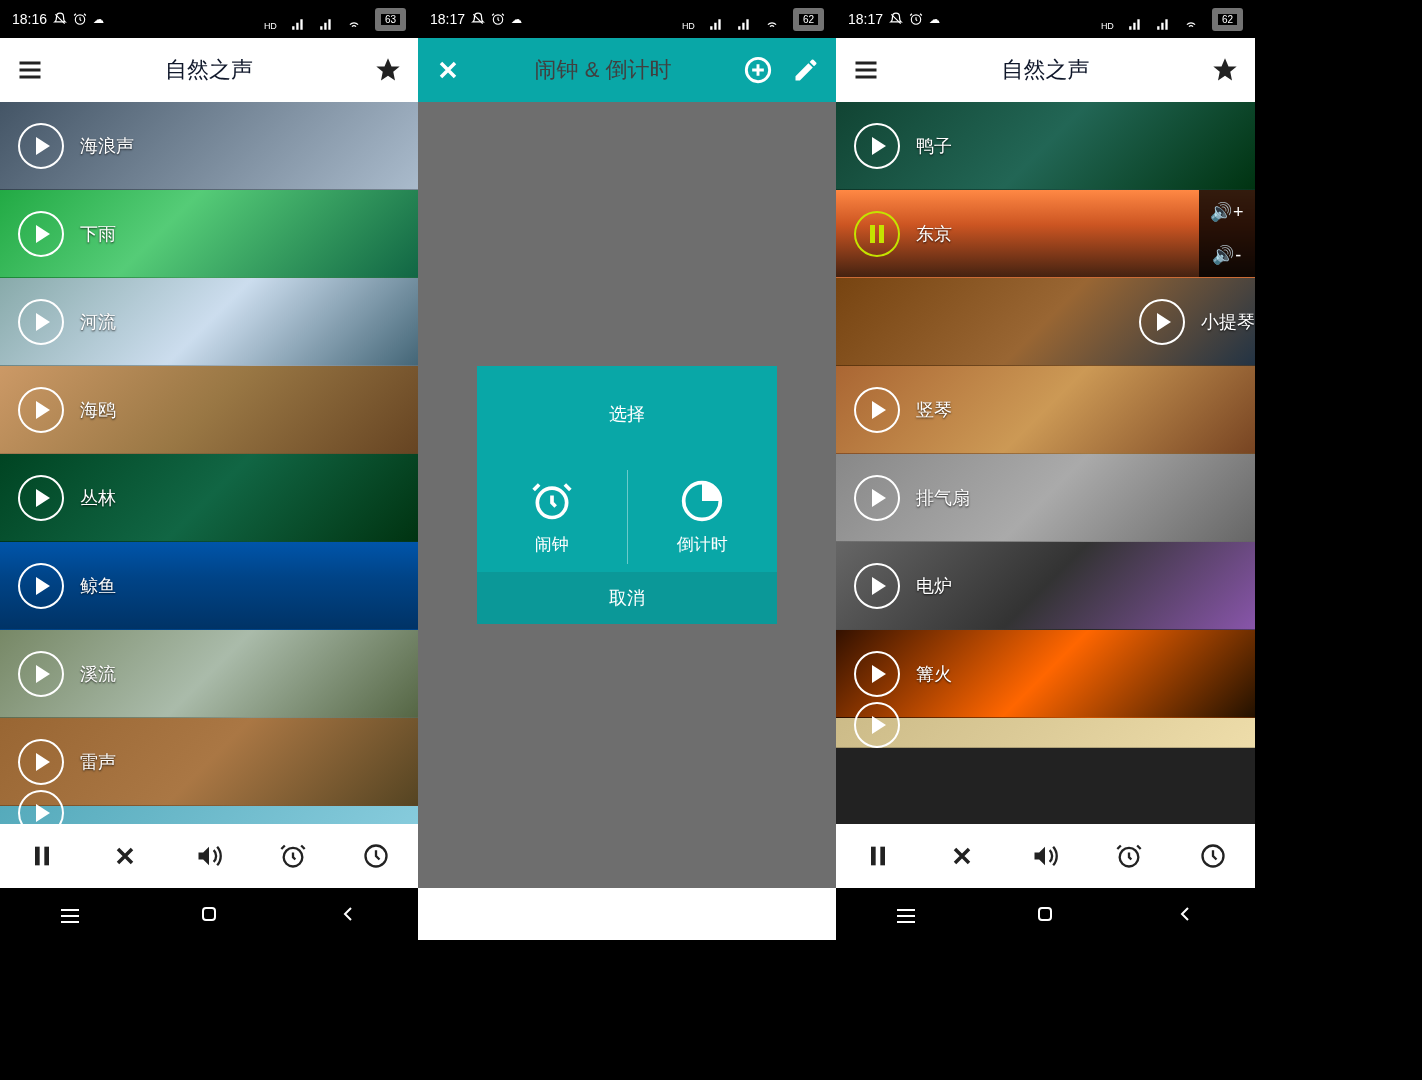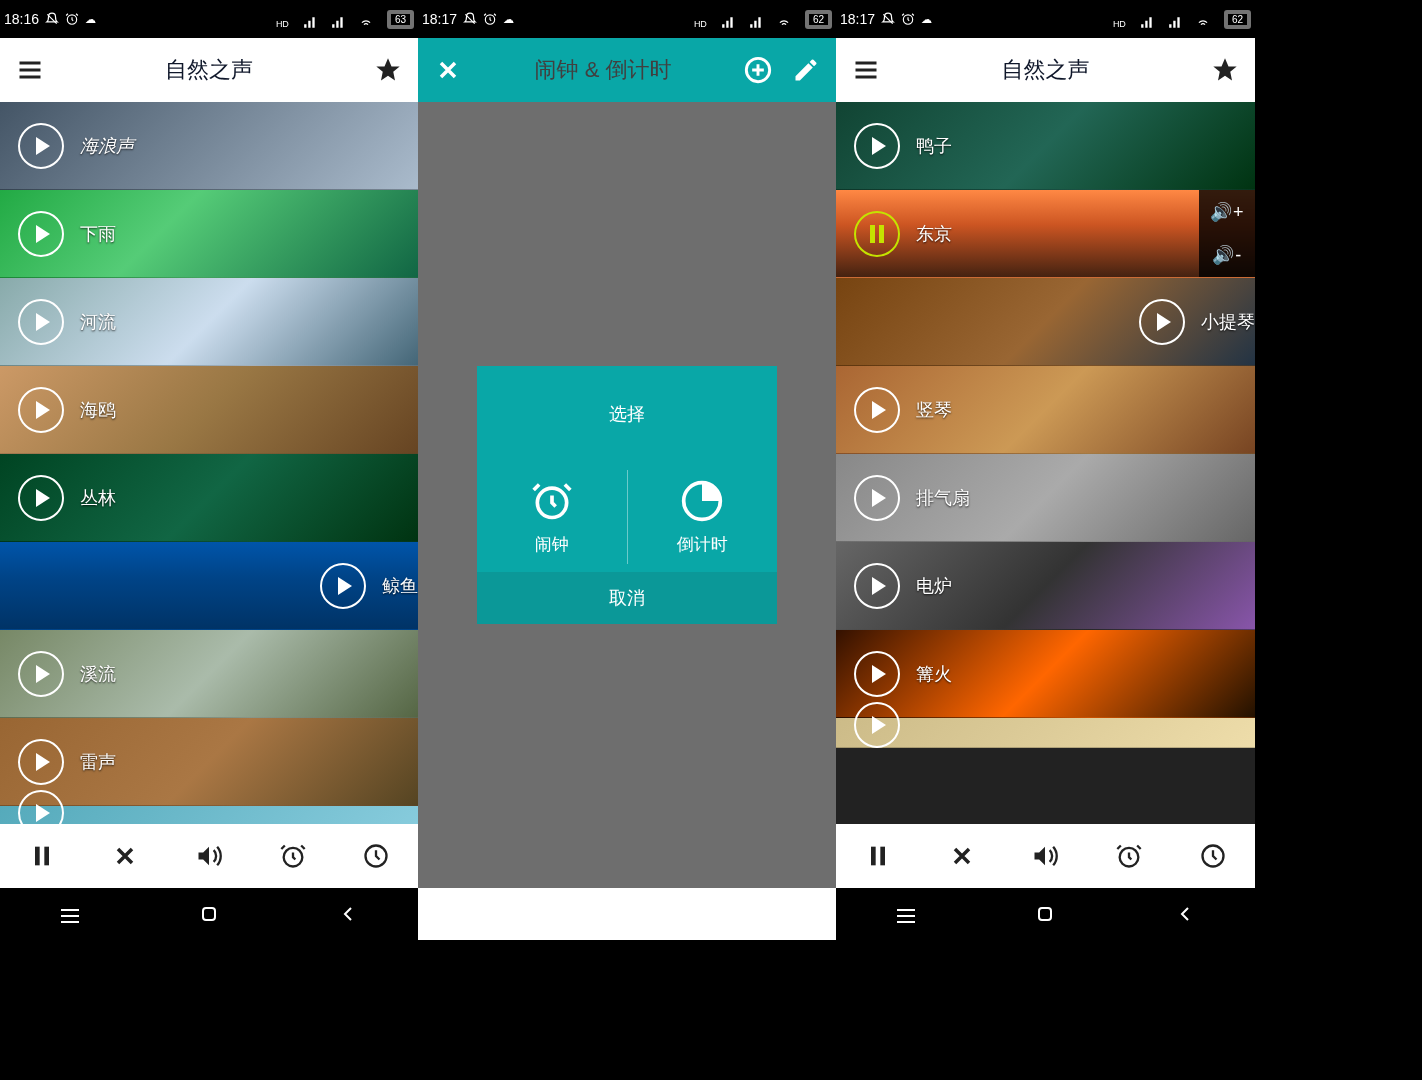--- a/index.html
+++ b/index.html
@@ -1,24 +1,24 @@
 <!DOCTYPE html>
 <html><head>
 <meta charset="utf-8">
 <style>
 * { margin: 0; padding: 0; box-sizing: border-box; }
 body { background: #000; font-family: -apple-system, sans-serif; color: #fff; }
 .container { display: flex; width: 1422px; height: 1080px; }
 .phone { width: 418px; height: 940px; background: #fff; position: relative; overflow: hidden; display: flex; flex-direction: column; }
 .phone.mid { width: 418px; }
 .phone.right { width: 419px; }
-.status-bar { height: 38px; background: #000; color: #fff; display: flex; align-items: center; justify-content: space-between; padding: 0 4px; font-size: 14px; }
+.status-bar { height: 38px; background: #000; color: #fff; display: flex; align-items: center; justify-content: space-between; padding: 0 12px; font-size: 14px; }
 .status-left { display: flex; align-items: center; gap: 6px; }
 .status-right { display: flex; align-items: flex-end; gap: 14px; font-size: 12px; }
-.status-battery { border: 4px solid #737373; border-radius: 3px; padding: 0 4px; font-size: 10px; }
+.status-battery { border: 6px solid #737373; border-radius: 3px; padding: 0 4px; font-size: 10px; }
 .icon-bell-off { width: 14px; height: 14px; }
 .icon-alarm-sm { width: 14px; height: 14px; }
 .icon-signal { width: 14px; height: 14px; }
 .icon-wifi { width: 14px; height: 14px; }
 
 .app-bar { height: 64px; background: #fff; color: #0f172a; display: flex; align-items: center; justify-content: space-between; padding: 0 16px; }
 .app-bar.teal { background: #09a7a7; color: #404040; }
 .app-title { font-size: 22px; font-weight: 500; }
 .app-bar-icon { width: 28px; height: 28px; }
 .app-bar-right { display: flex; gap: 20px; align-items: center; }
@@ -47,26 +47,26 @@
 .modal-title { text-align: center; padding: 36px; font-size: 18px; }
 .modal-options { display: flex; height: 110px; }
 .modal-opt { flex: 1; display: flex; flex-direction: column; align-items: center; justify-content: center; gap: 10px; }
 .modal-divider { width: 1px; background: rgba(255,255,255,0.4); margin: 8px 0; }
 .modal-opt-icon { width: 44px; height: 44px; }
 .modal-opt-label { font-size: 17px; }
 .modal-cancel { background: #0b9898; text-align: center; padding: 14px; font-size: 18px; }
 .full-wrap { display: flex; flex-direction: column; }
 
 
-.bg-waves { background: linear-gradient(135deg,#456 0%,#789 50%,#abc 100%); font-style: italic; }
+.bg-waves { background: linear-gradient(135deg,#456 0%,#789 50%,#abc 100%); }
 .bg-rain { background: linear-gradient(135deg,#2a4 0%,#5c7 40%,#164 100%); }
 .bg-river { background: linear-gradient(135deg,#8aa 0%,#cde 50%,#467 100%); }
 .bg-gull { background: linear-gradient(135deg,#c96 0%,#974 50%,#642 100%); }
 .bg-jungle { background: linear-gradient(135deg,#042 0%,#164 50%,#031 100%); }
-.bg-whale { background: linear-gradient(180deg,#05a 0%,#048 40%,#036 100%); justify-content: flex-end; }
+.bg-whale { background: linear-gradient(180deg,#05a 0%,#048 40%,#036 100%); }
 .bg-stream { background: linear-gradient(135deg,#786 0%,#aba 50%,#564 100%); }
 .bg-thunder { background: linear-gradient(135deg,#963 0%,#a74 50%,#542 100%); }
 .bg-partial { background: linear-gradient(135deg,#5ab 0%,#8cd 100%); }
 .bg-duck { background: linear-gradient(135deg,#143 0%,#265 50%,#031 100%); font-family: Liberation Mono, monospace; }
 .bg-tokyo { background: linear-gradient(180deg,#f84 0%,#c52 40%,#421 100%); }
 .bg-violin { background: linear-gradient(135deg,#741 0%,#963 50%,#234 100%); justify-content: flex-end; }
 .bg-flute { background: linear-gradient(135deg,#cba 0%,#ed9 50%,#987 100%); }
 .bg-harp { background: linear-gradient(135deg,#a63 0%,#c95 50%,#742 100%); }
 .bg-fan { background: linear-gradient(135deg,#888 0%,#aaa 50%,#666 100%); }
 .bg-stove { background: linear-gradient(135deg,#666 0%,#333 50%,#85a 100%); }

